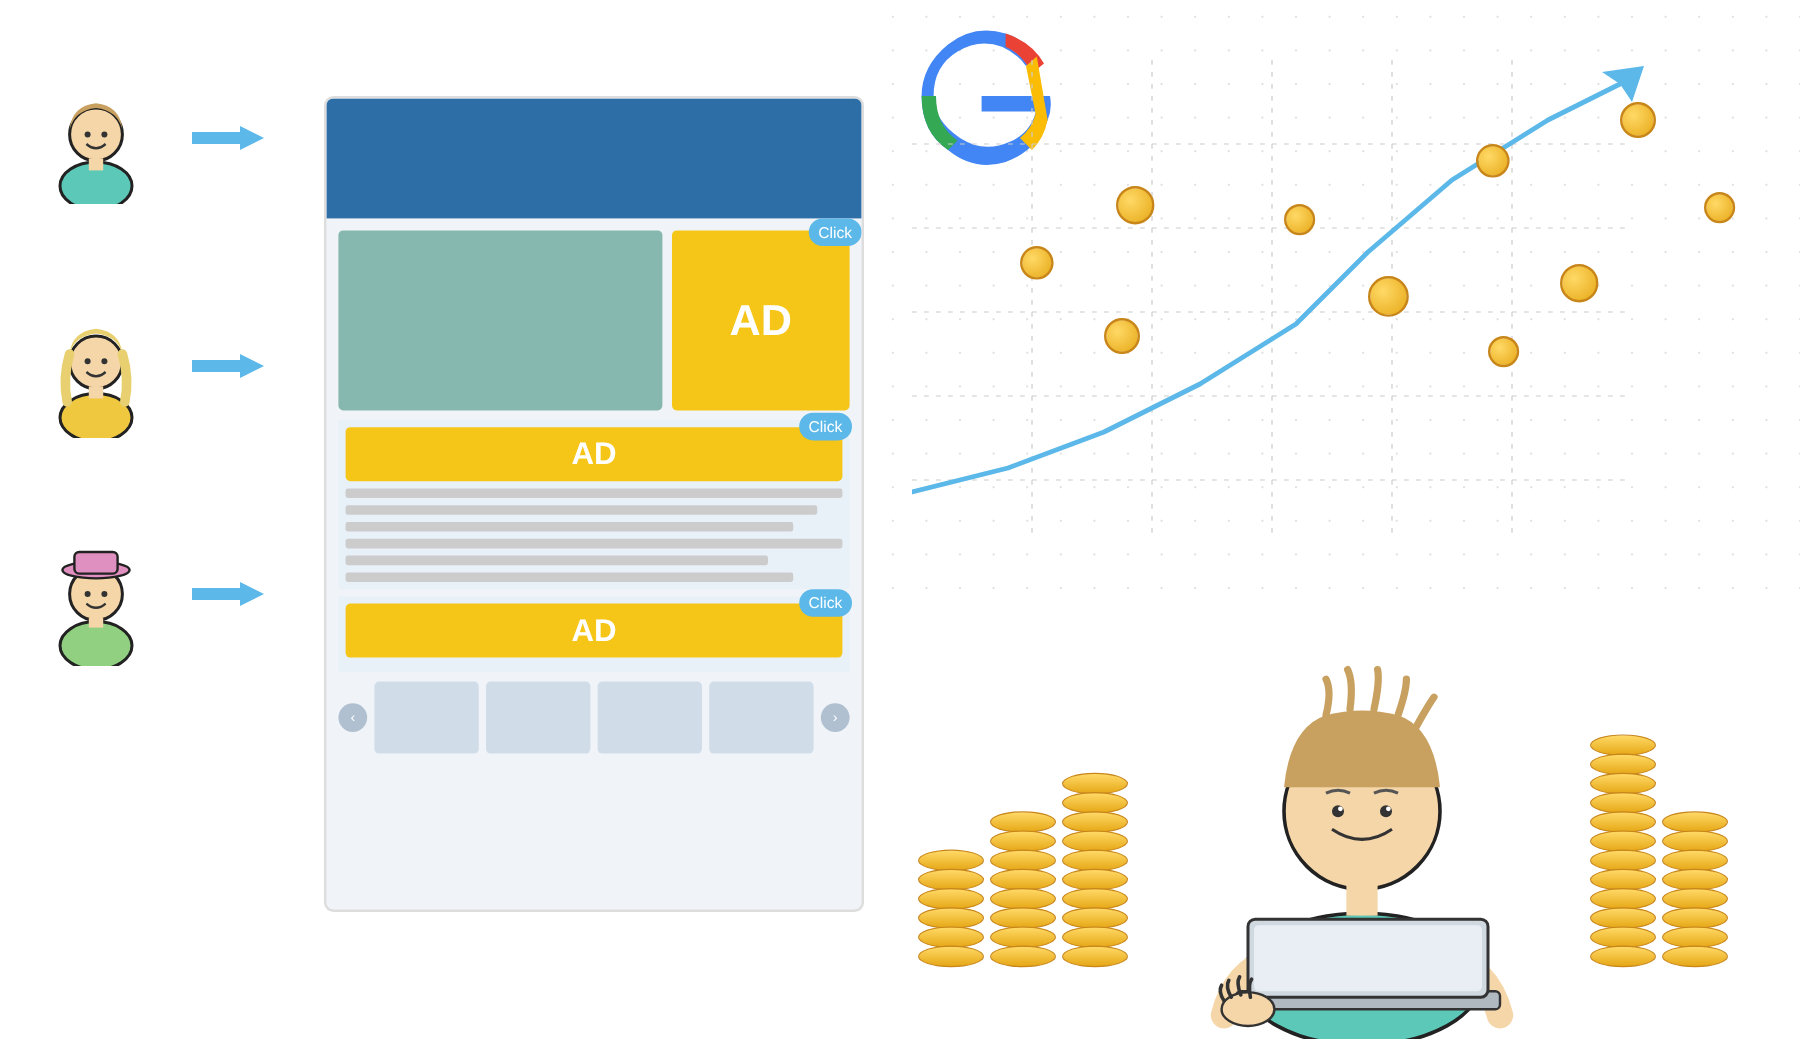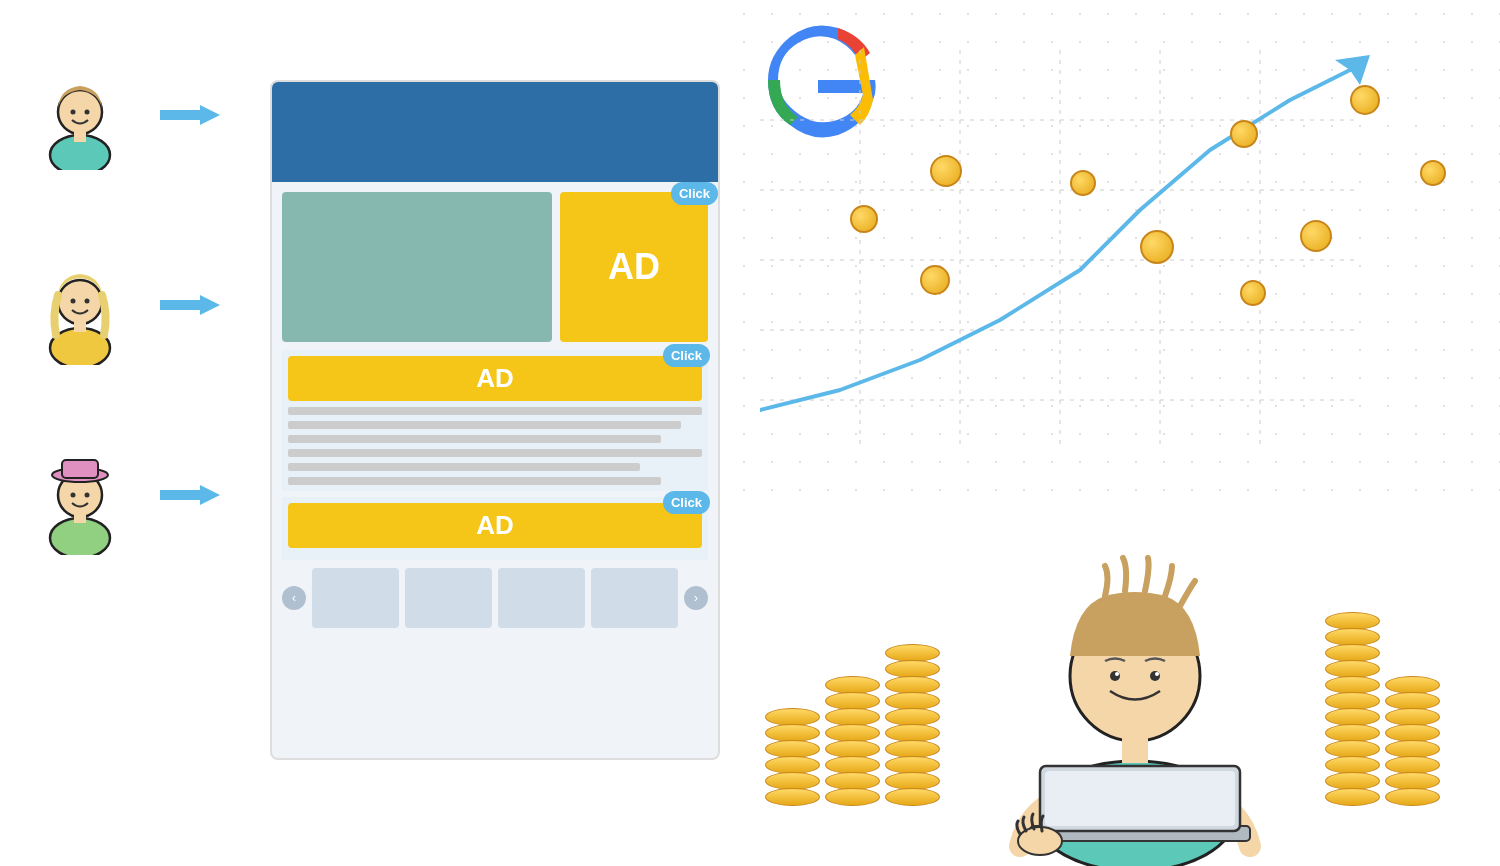--- a/index.html
+++ b/index.html
@@ -98,21 +98,21 @@
       color: white;
       font-size: 36px;
       font-weight: bold;
     }
 
     .click-bubble {
       position: absolute;
       background: #5bb8e8;
       color: white;
       font-size: 13px;
-      font-weight: bold;
+      font-weight: normal;
       padding: 4px 8px;
       border-radius: 20px;
       white-space: nowrap;
       z-index: 10;
     }
 
     .click-bubble-top-right {
       top: -10px;
       right: -10px;
     }

